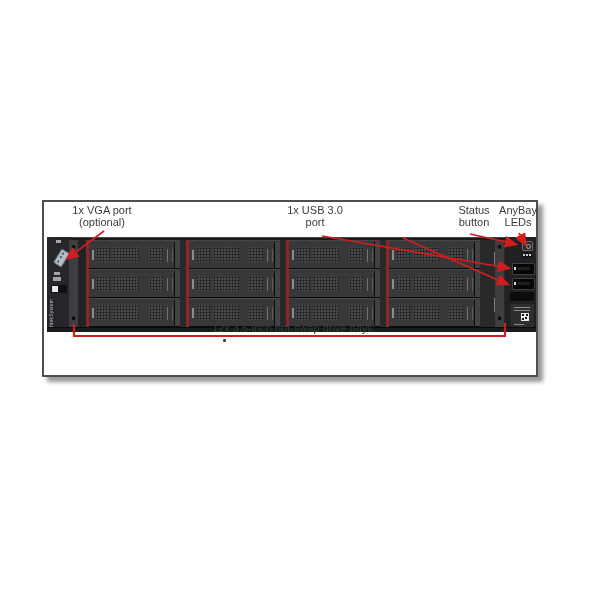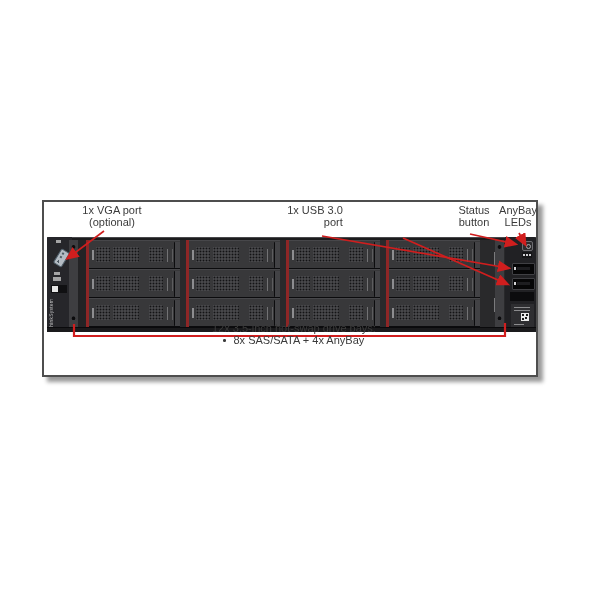--- a/index.html
+++ b/index.html
@@ -2,21 +2,21 @@
 <html><head>
 <meta charset="utf-8">
 <style>
   html,body{margin:0;padding:0;background:#fff;}
   .page{position:relative;width:600px;height:600px;background:#ffffff;overflow:hidden;
         font-family:"Liberation Sans", sans-serif;color:#3b3b3b;}
   .frame{position:absolute;left:42px;top:200px;width:492px;height:173px;background:#fff;
          border:2px solid #4e4e4e;box-shadow:5px 5px 4px rgba(0,0,0,.40);}
   .callout{position:absolute;top:2px;transform:translateX(-50%);white-space:pre-line;
            text-align:center;font-size:11px;line-height:12.2px;color:#3b3b3b;}
-  .c-vga{left:68px;} .c-usb3{left:271px;text-align:right;} .c-usb2{left:356px;} .c-power{left:430px;} .c-status{left:474px;}
+  .c-vga{left:58px;} .c-usb3{left:271px;} .c-usb2{left:356px;} .c-power{left:430px;} .c-status{left:474px;}
   svg.overlay{position:absolute;left:0;top:0;width:492px;height:173px;pointer-events:none;}
 
   
   .server{position:absolute;left:3px;top:35px;width:489px;height:95px;background:#232325;border-radius:2px;}
   .toplip{position:absolute;left:0;top:0;width:100%;height:3px;background:#1b1b1d;border-top:1px solid #48484b;box-sizing:border-box;}
   .botlip{position:absolute;left:0;bottom:0;width:100%;height:5px;background:#1a1a1c;border-top:1px solid #0a0a0c;box-sizing:border-box;}
 
   .ear{position:absolute;top:0;height:95px;background:#26262a;}
   .ear-l{left:0;width:25px;border-radius:2px 0 0 2px;}
   .ear-r{left:458px;width:31px;background:#212124;border-radius:0 2px 2px 0;}
@@ -266,18 +266,17 @@
       <line x1="359" y1="36" x2="463" y2="82" stroke="#d01e1e" stroke-width="1.7" marker-end="url(#ah)"></line>
       <line x1="426" y1="32" x2="471" y2="42" stroke="#d01e1e" stroke-width="1.7" marker-end="url(#ah)"></line>
       <line x1="475" y1="31" x2="481" y2="42" stroke="#d01e1e" stroke-width="1.7" marker-end="url(#ah)"></line>
       <path d="M 30,122 L 30,134 L 461,134 L 461,121" fill="none" stroke="#d01e1e" stroke-width="2.2"></path>
     </svg>
 
     <div class="caption">
       <div class="cap-title">12x 3.5-inch hot-swap drive bays:</div>
       <div class="cap-row">
         <span class="dot"></span>
-        <span>8x SAS/SATA + 4x AnyBay</span>
       </div>
     </div>
 
   </div>
 </div>
 
 </body></html>

